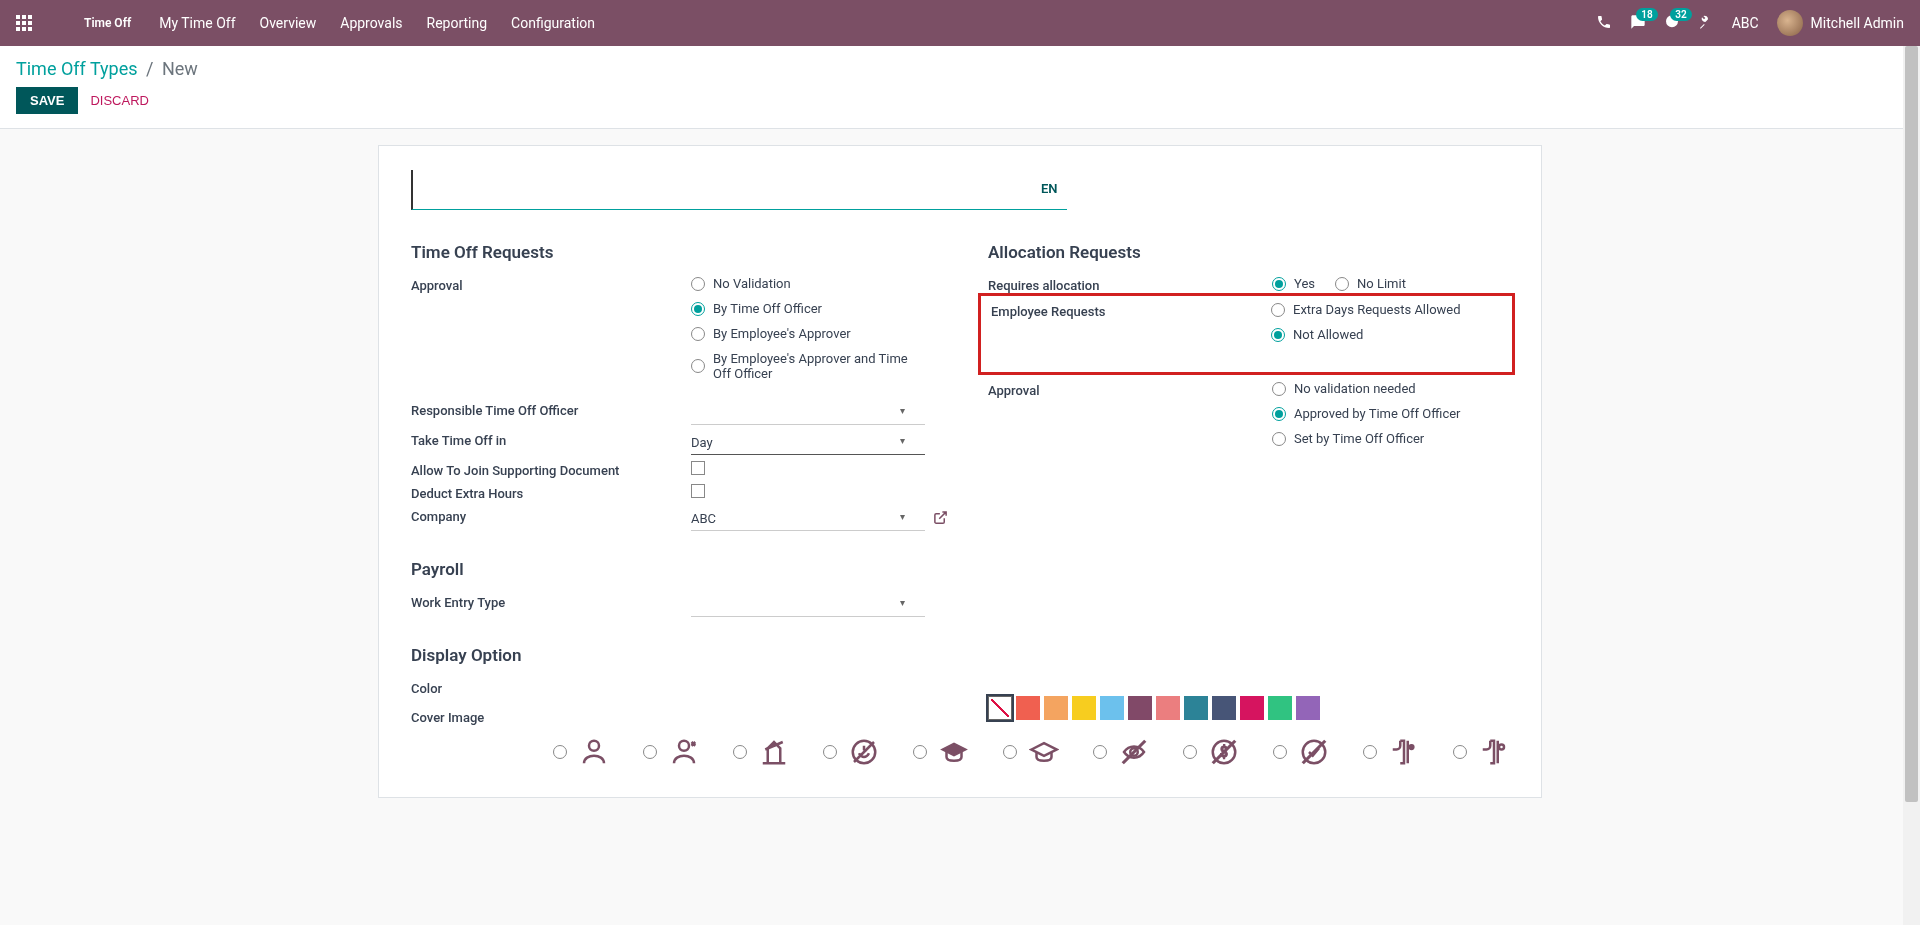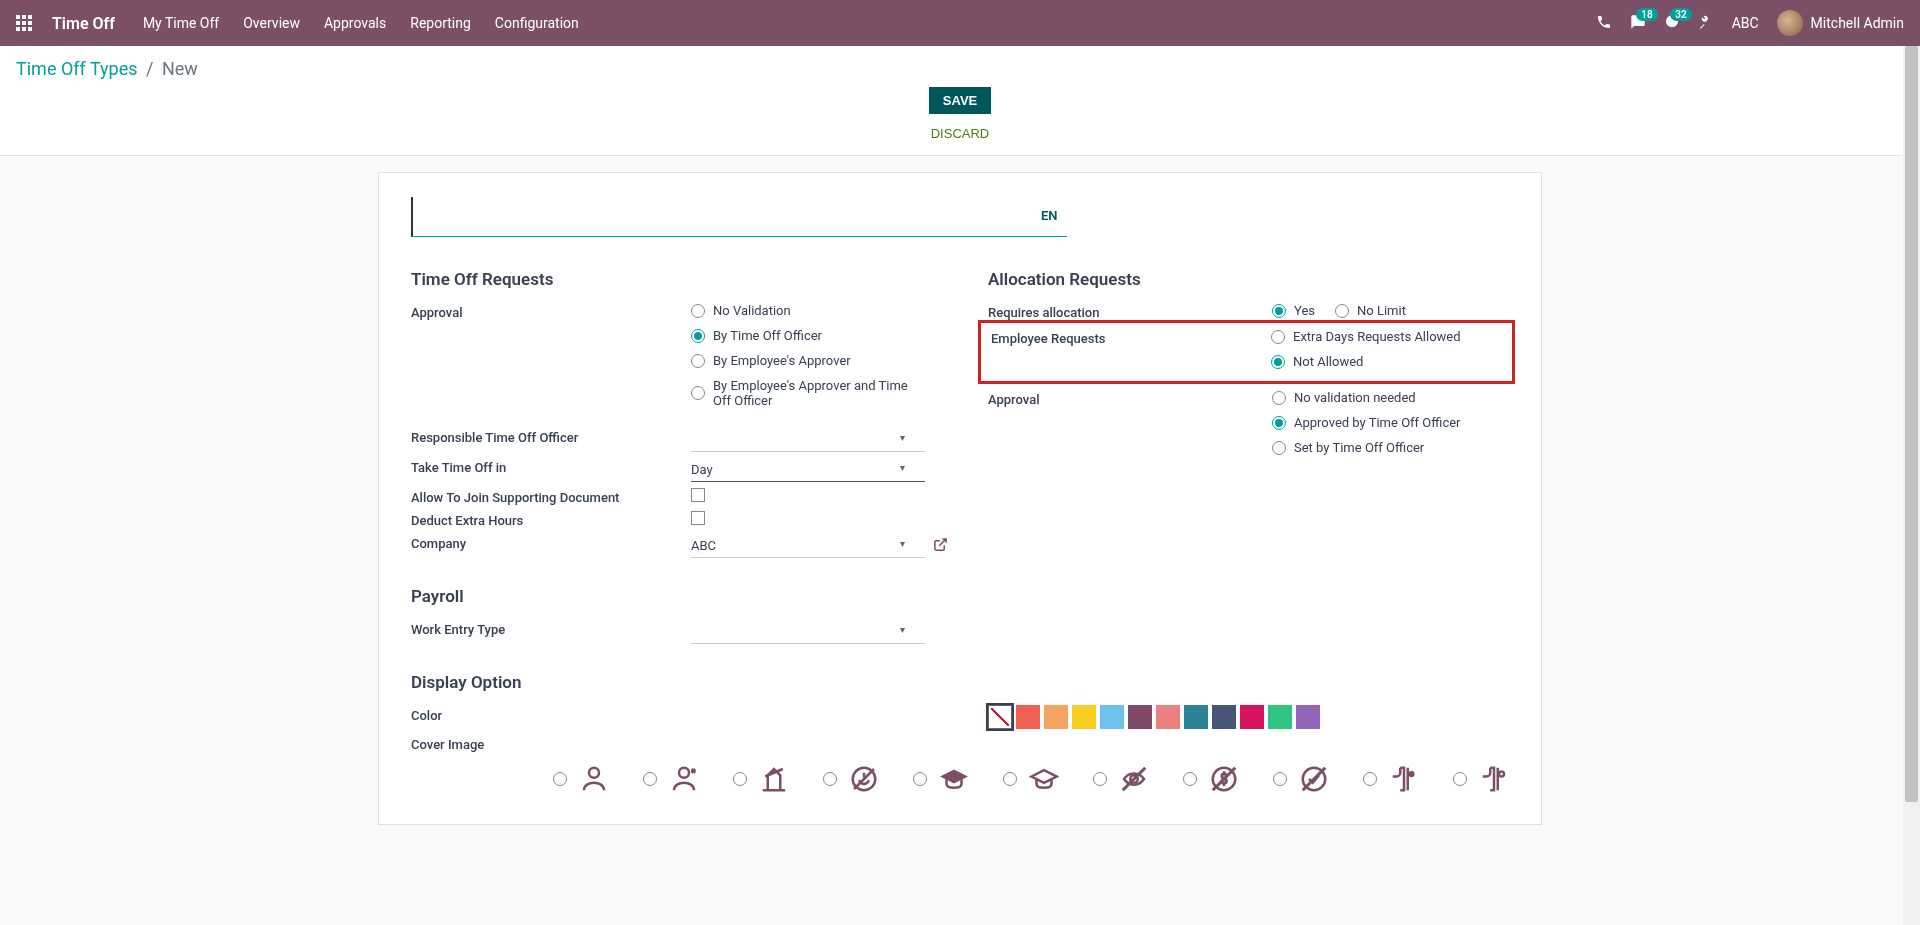--- a/index.html
+++ b/index.html
@@ -2,36 +2,36 @@
 <html><head>
 <meta charset="utf-8">
 <style>
   * { box-sizing: border-box; margin: 0; padding: 0; }
   body { font-family: -apple-system, BlinkMacSystemFont, "Segoe UI", Roboto, Helvetica, Arial, sans-serif; font-size: 13px; color: #374151; background: #f9f9f9; overflow-x: hidden; }
   
   .navbar { background: #7b4f65; color: #fff; height: 46px; display: flex; align-items: center; padding: 0 16px; }
   .nav-left { display: flex; align-items: center; gap: 20px; }
   .apps-icon { display: grid; grid-template-columns: repeat(3, 4px); grid-template-rows: repeat(3, 4px); gap: 2px; cursor: pointer; }
   .apps-icon span { background: #fff; width:4px; height:4px; }
-  .brand { font-size: 16px; font-weight: 600; }
+  .brand { font-size: 12px; font-weight: 600; margin-left: 32px; }
   .nav-menu { display: flex; gap: 24px; margin-left: 8px; }
   .nav-menu a { color: #fff; text-decoration: none; font-size: 14px; }
   .nav-right { margin-left: auto; display: flex; align-items: center; gap: 18px; font-size: 14px; }
   .nav-icon { position: relative; color:#fff; cursor:pointer; }
   .badge { background:#00a09d; color:#fff; font-size:10px; padding: 1px 5px; border-radius: 8px; position:absolute; top:-6px; right:-12px; font-weight:600; }
   .avatar { width:26px; height:26px; border-radius:50%; background: radial-gradient(circle at 40% 40%, #d9b48f, #876045); display:inline-block; }
   
   .control-panel { background:#fff; padding: 12px 16px 14px; border-bottom: 1px solid #dee2e6;}
   .breadcrumb { font-size: 18px; margin-bottom: 8px; }
   .bc-link { color:#00a09d; cursor:pointer; }
   .bc-sep { color:#6c757d; margin: 0 4px;}
   .bc-cur { color:#6c757d; }
-  .cp-actions { display:flex; gap:12px; align-items:center;flex-direction:column;}
+  .cp-actions { display:flex; gap:12px; align-items:center;}
   .btn-primary { background:#00575a; color:#fff; border:none; padding: 6px 14px; font-weight:600; cursor:pointer; font-size:13px; }
-  .btn-link { color:#4d7c0f; background:none; border:none; cursor:pointer; font-size:13px; font-weight:500; }
+  .btn-link { color:#be185d; background:none; border:none; cursor:pointer; font-size:13px; font-weight:500; }
   
   .form-sheet-bg { padding: 16px 0 30px; display:flex; justify-content:center;}
   .form-sheet { background:#fff; border:1px solid #dee2e6; width: 1164px; padding: 24px 32px 30px; }
   
   .title-row { display:flex; align-items:flex-end; margin-bottom: 26px;}
   .title-input { border:none; border-bottom:1px solid #00a09d; font-size:22px; width: 656px; padding: 4px 0; outline:none; border-left: 2px solid #333; height: 40px;}
   .lang-badge { color:#00575a; font-weight:600; font-size:13px; margin-left:-26px; align-self:center; cursor:pointer; margin-bottom:4px;}
   
   .two-col { display:flex; gap: 40px; }
   .col { flex:1; }
@@ -245,21 +245,21 @@
                 </div>
               <div class="radio-item">
                   <span class="radio"></span>
                   <span class="radio-label">No Limit</span>
                 </div>
             </div>
           </div>
         </div>
 
         <div class="highlight-box">
-          <div class="field-row" style="margin-bottom:2px;">
+          <div class="field-row" style="margin-bottom:20px;">
             <div class="right-label-col field-label" style="padding-left:4px;">Employee Requests</div>
             <div class="field-value">
               <div class="radio-group">
                 <div class="radio-item">
                     <span class="radio"></span>
                     <span class="radio-label">Extra Days Requests Allowed</span>
                   </div>
                 <div class="radio-item">
                     <span class="radio checked"></span>
                     <span class="radio-label">Not Allowed</span>

